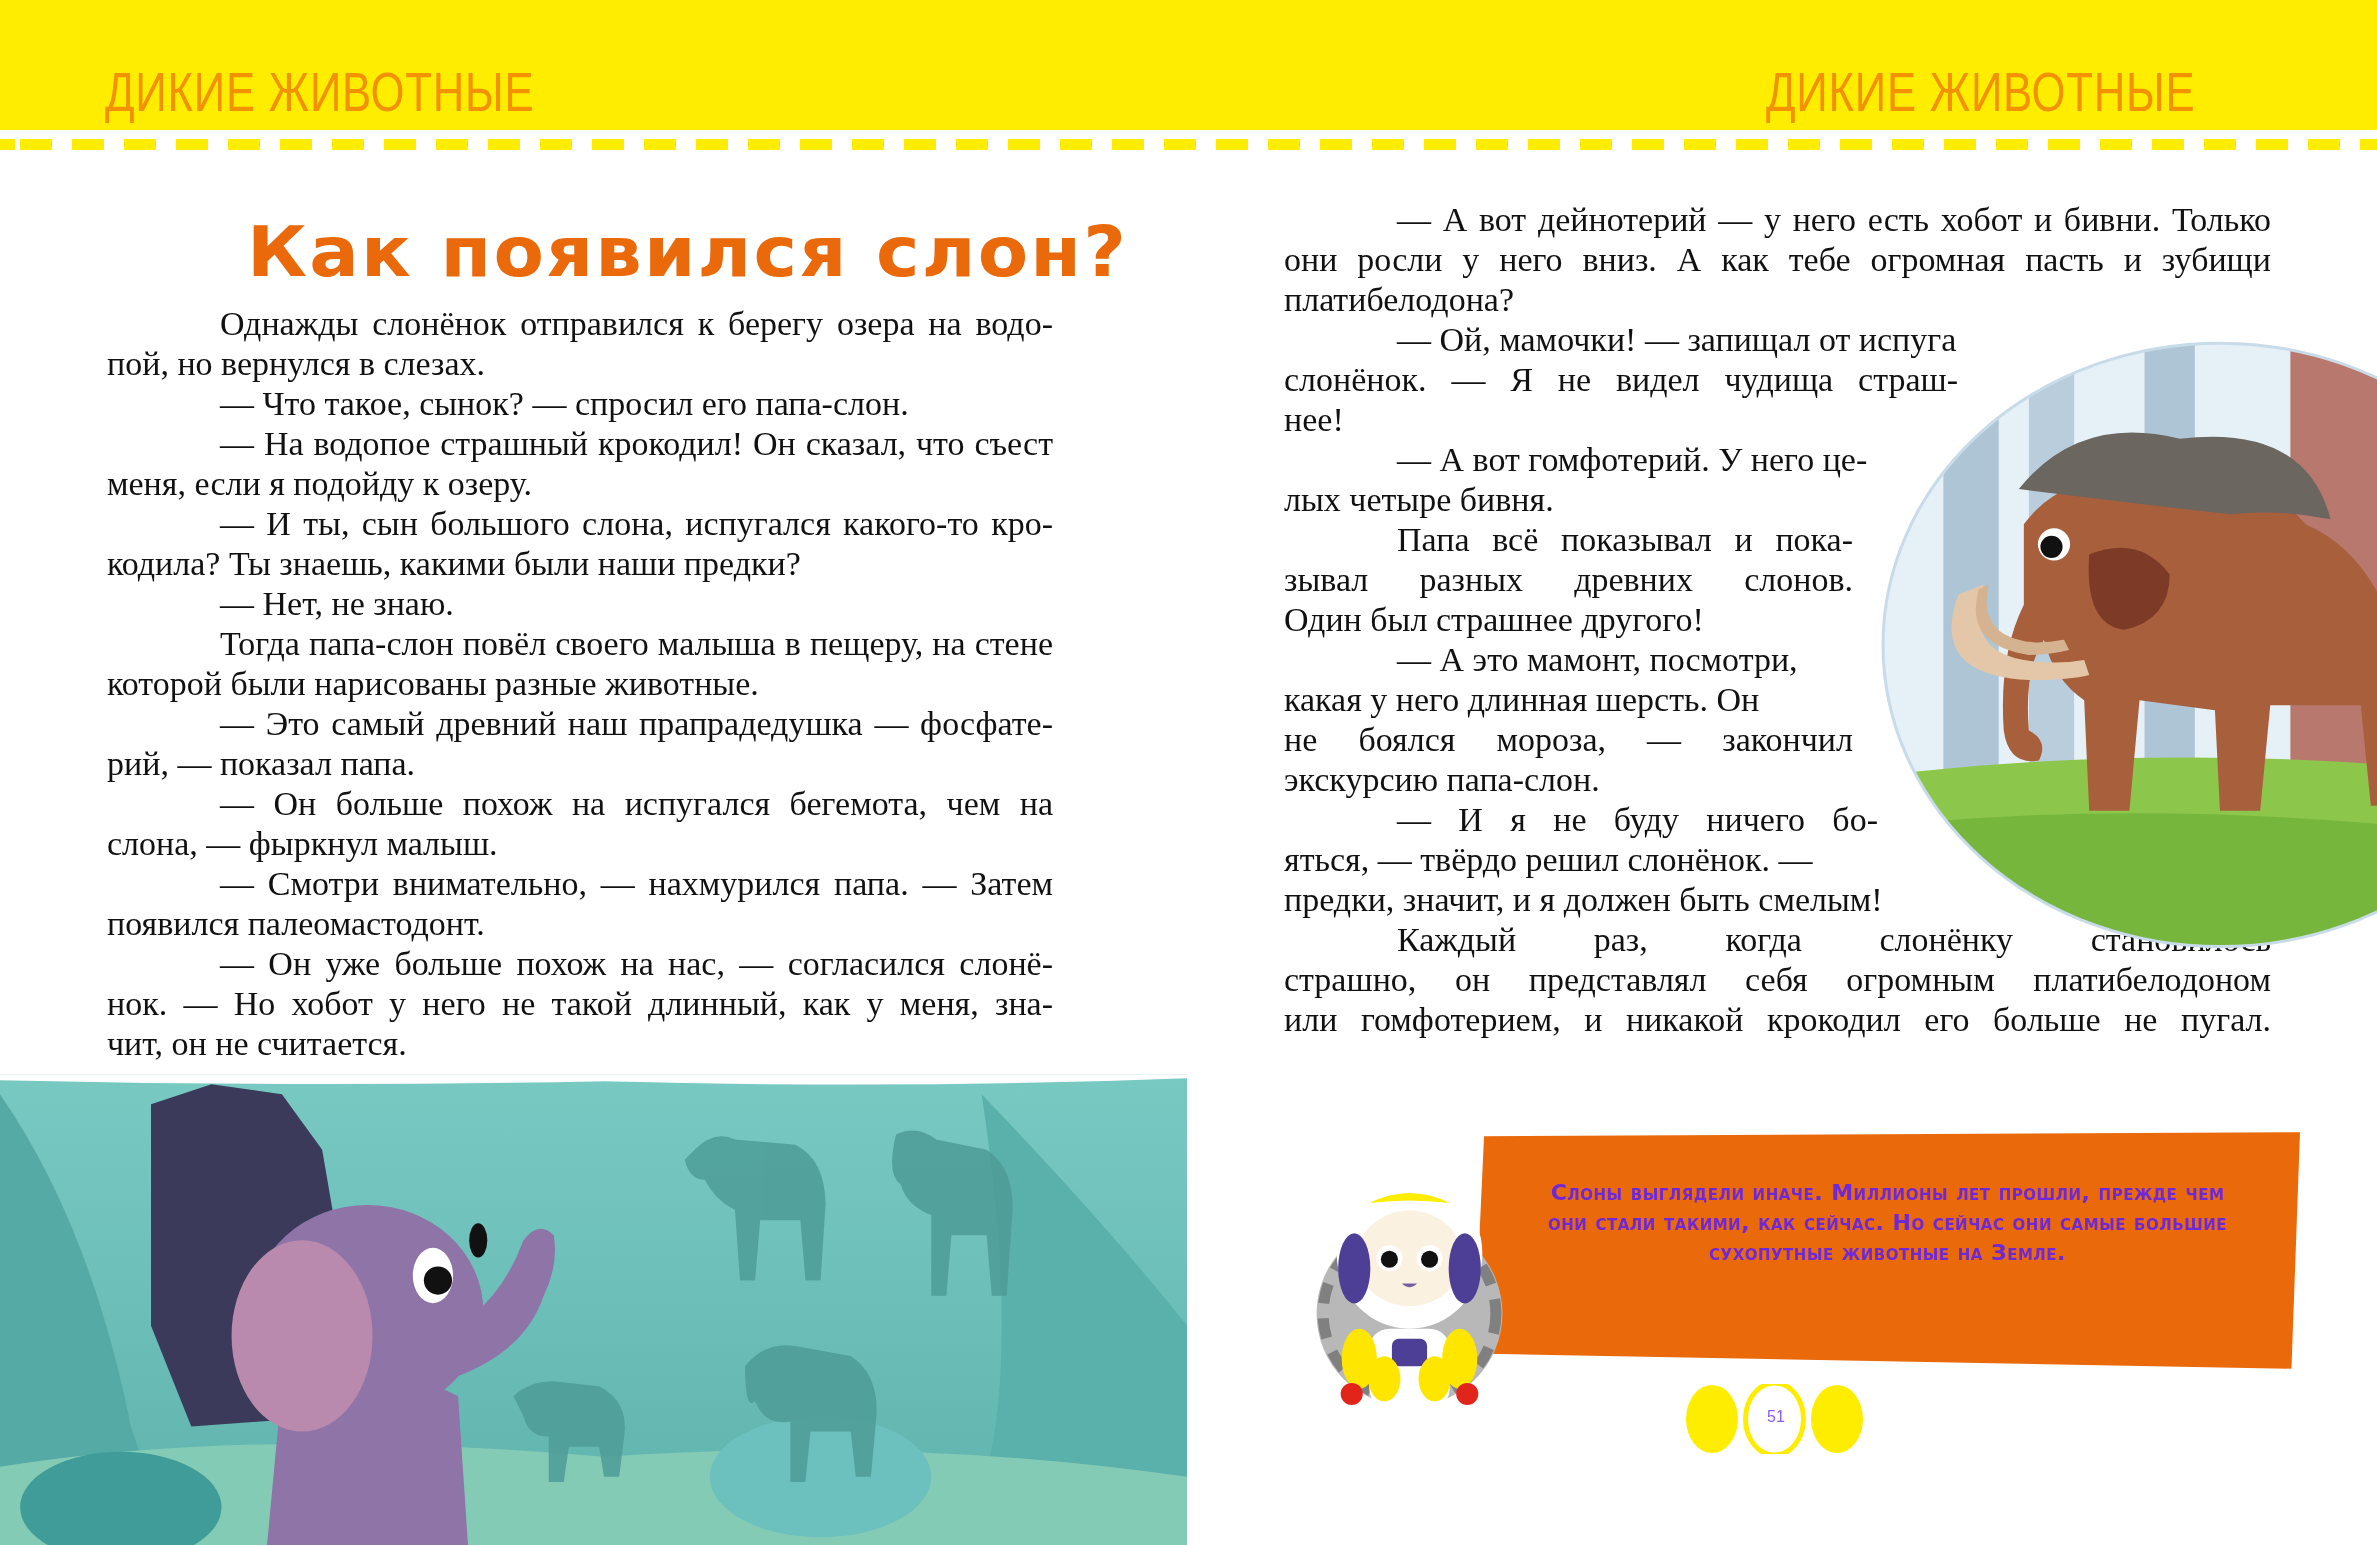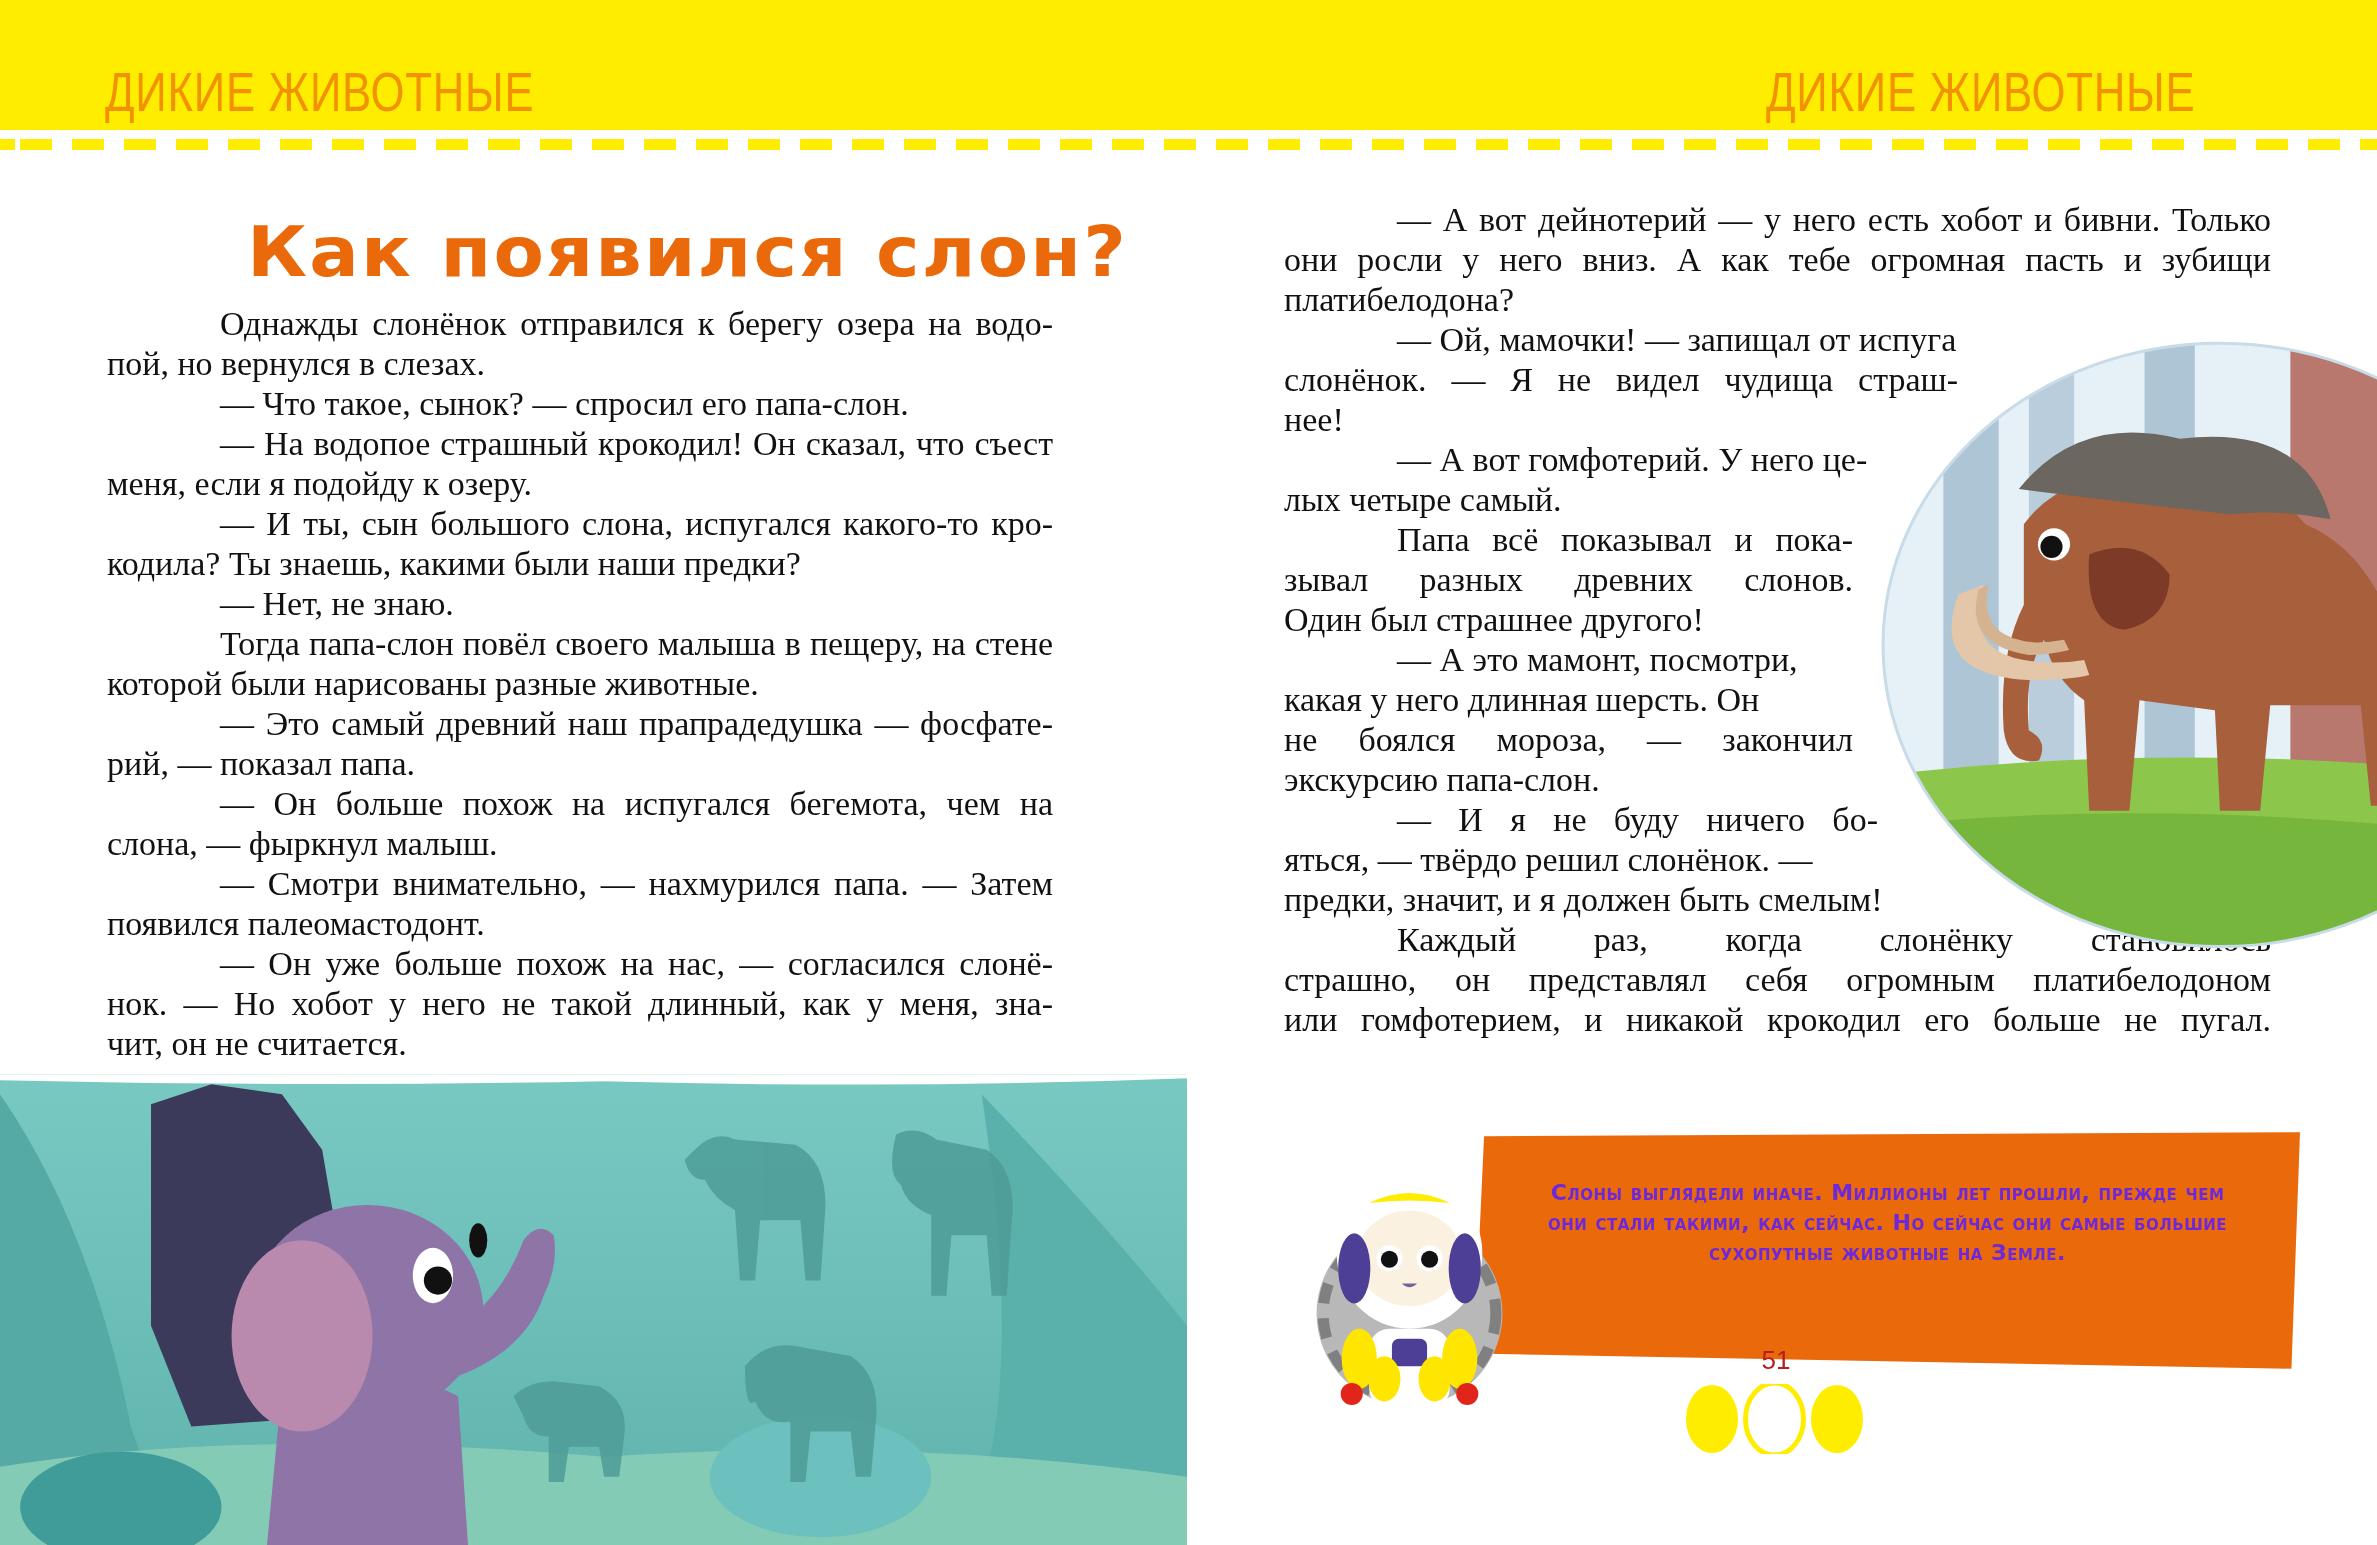--- a/index.html
+++ b/index.html
@@ -26,21 +26,21 @@
   #cave{left:0;top:1074px;width:1187px;height:472px;overflow:hidden;}
   
   #mammoth{left:1878px;top:333px;width:523px;height:659px;}
   
   #fact-box{left:1474px;top:1132px;width:826px;height:237px;}
   #fact-text{left:1530px;top:1178px;width:715px;font-family:"DejaVu Sans",sans-serif;font-weight:bold;color:#6d28d9;font-size:22px;line-height:30px;text-align:center;font-variant:small-caps;letter-spacing:0.5px;}
   
   #robot{left:1309px;top:1188px;width:201px;height:221px;}
   
   #page-num-wrap{left:1684px;top:1384px;width:181px;height:70px;}
-  #page-num{left:1751px;top:1345px;width:50px;text-align:center;font-family:"Liberation Sans",sans-serif;font-size:26px;color:#b91c1c;}
+  #page-num{left:1751px;top:1408px;width:50px;text-align:center;font-family:"Liberation Sans",sans-serif;font-size:16px;color:#8b5cf6;}
 </style>
 </head>
 <body>
 
 <div id="header" class="abs"></div>
 <div id="title-left" class="section-title">ДИКИЕ ЖИВОТНЫЕ</div>
 <div id="title-right" class="section-title">ДИКИЕ ЖИВОТНЫЕ</div>
 <div id="dash-row" class="abs"></div>
 
 <div id="page-heading" class="abs">Как появился слон?</div>
@@ -68,21 +68,21 @@
 </div>
 
 <div id="right-col" class="col">
   <span class="ln just ind">— А вот дейнотерий — у него есть хобот и бивни. Только</span>
   <span class="ln just">они росли у него вниз. А как тебе огромная пасть и зубищи</span>
   <span class="ln">платибелодона?</span>
   <span class="ln just ind" style="width:659px">— Ой, мамочки! — запищал от испуга</span>
   <span class="ln just" style="width:674px">слонёнок. — Я не видел чудища страш-</span>
   <span class="ln">нее!</span>
   <span class="ln ind">— А вот гомфотерий. У него це-</span>
-  <span class="ln">лых четыре самый.</span>
+  <span class="ln">лых четыре бивня.</span>
   <span class="ln just ind" style="width:569px">Папа всё показывал и пока-</span>
   <span class="ln just" style="width:569px">зывал разных древних слонов.</span>
   <span class="ln">Один был страшнее другого!</span>
   <span class="ln ind">— А это мамонт, посмотри,</span>
   <span class="ln">какая у него длинная шерсть. Он</span>
   <span class="ln just" style="width:569px">не боялся мороза, — закончил</span>
   <span class="ln">экскурсию папа-слон.</span>
   <span class="ln just ind" style="width:594px">— И я не буду ничего бо-</span>
   <span class="ln">яться, — твёрдо решил слонёнок. —</span>
   <span class="ln">предки, значит, и я должен быть смелым!</span>

